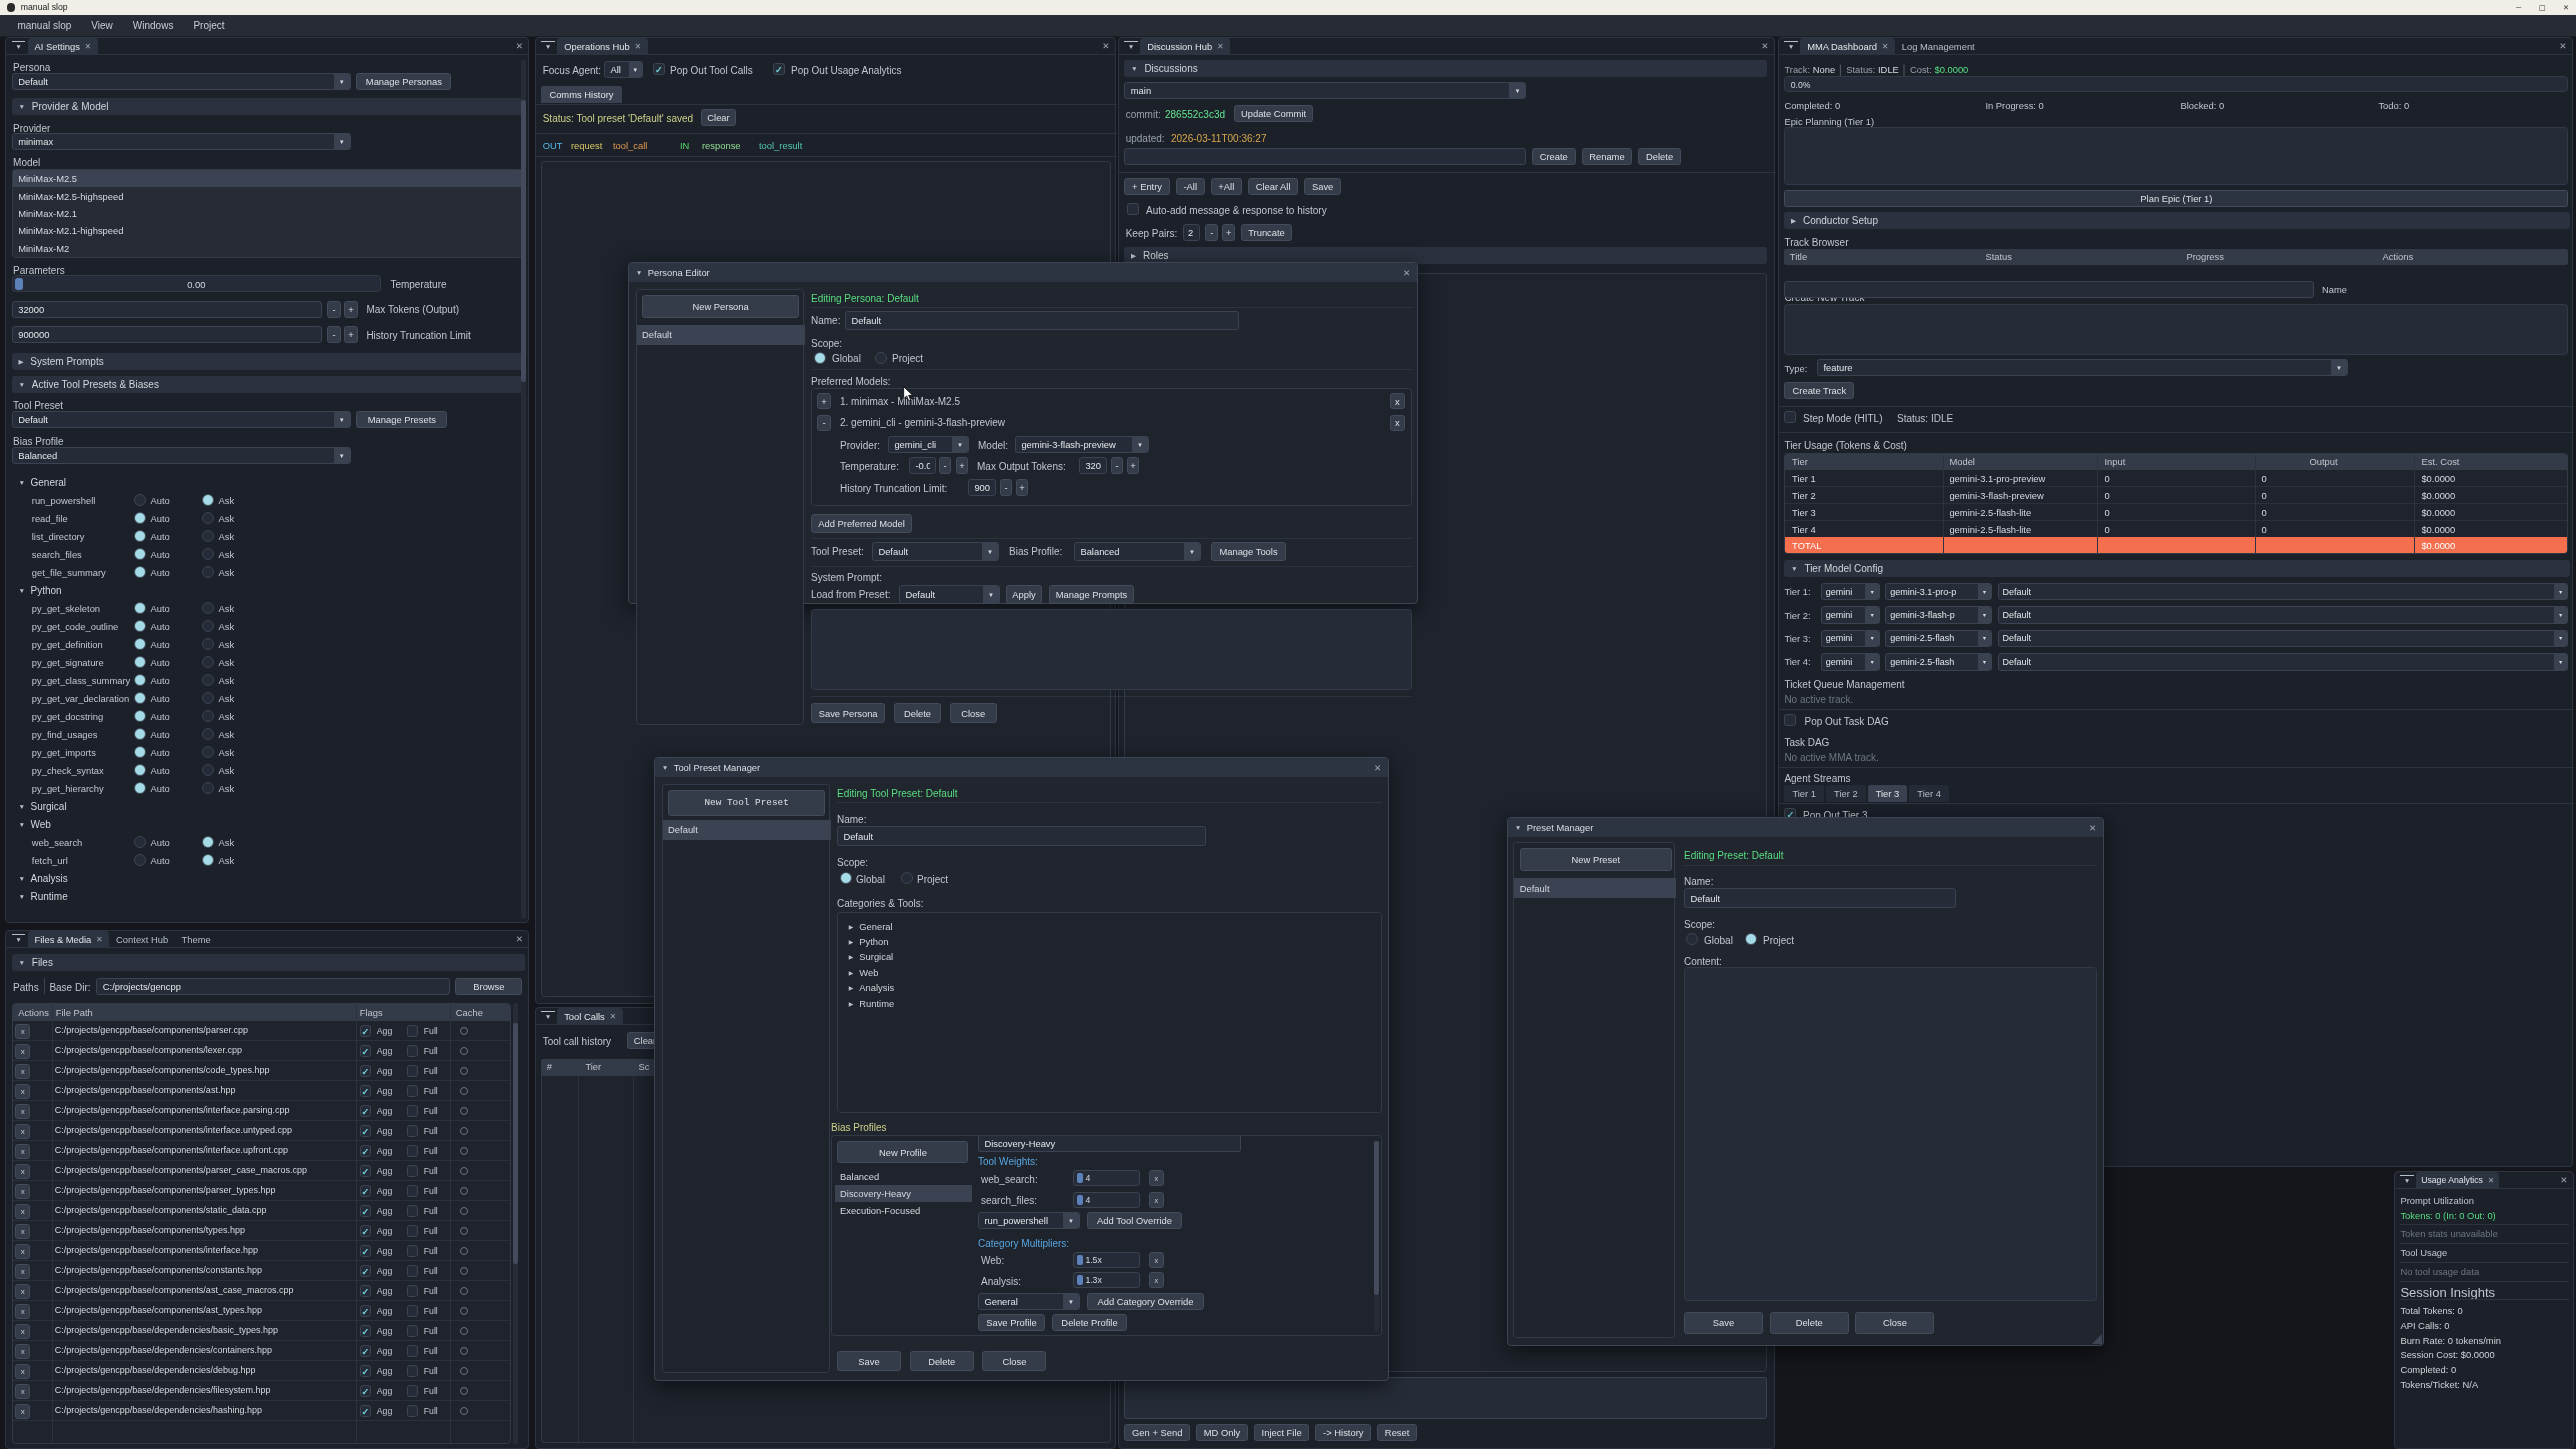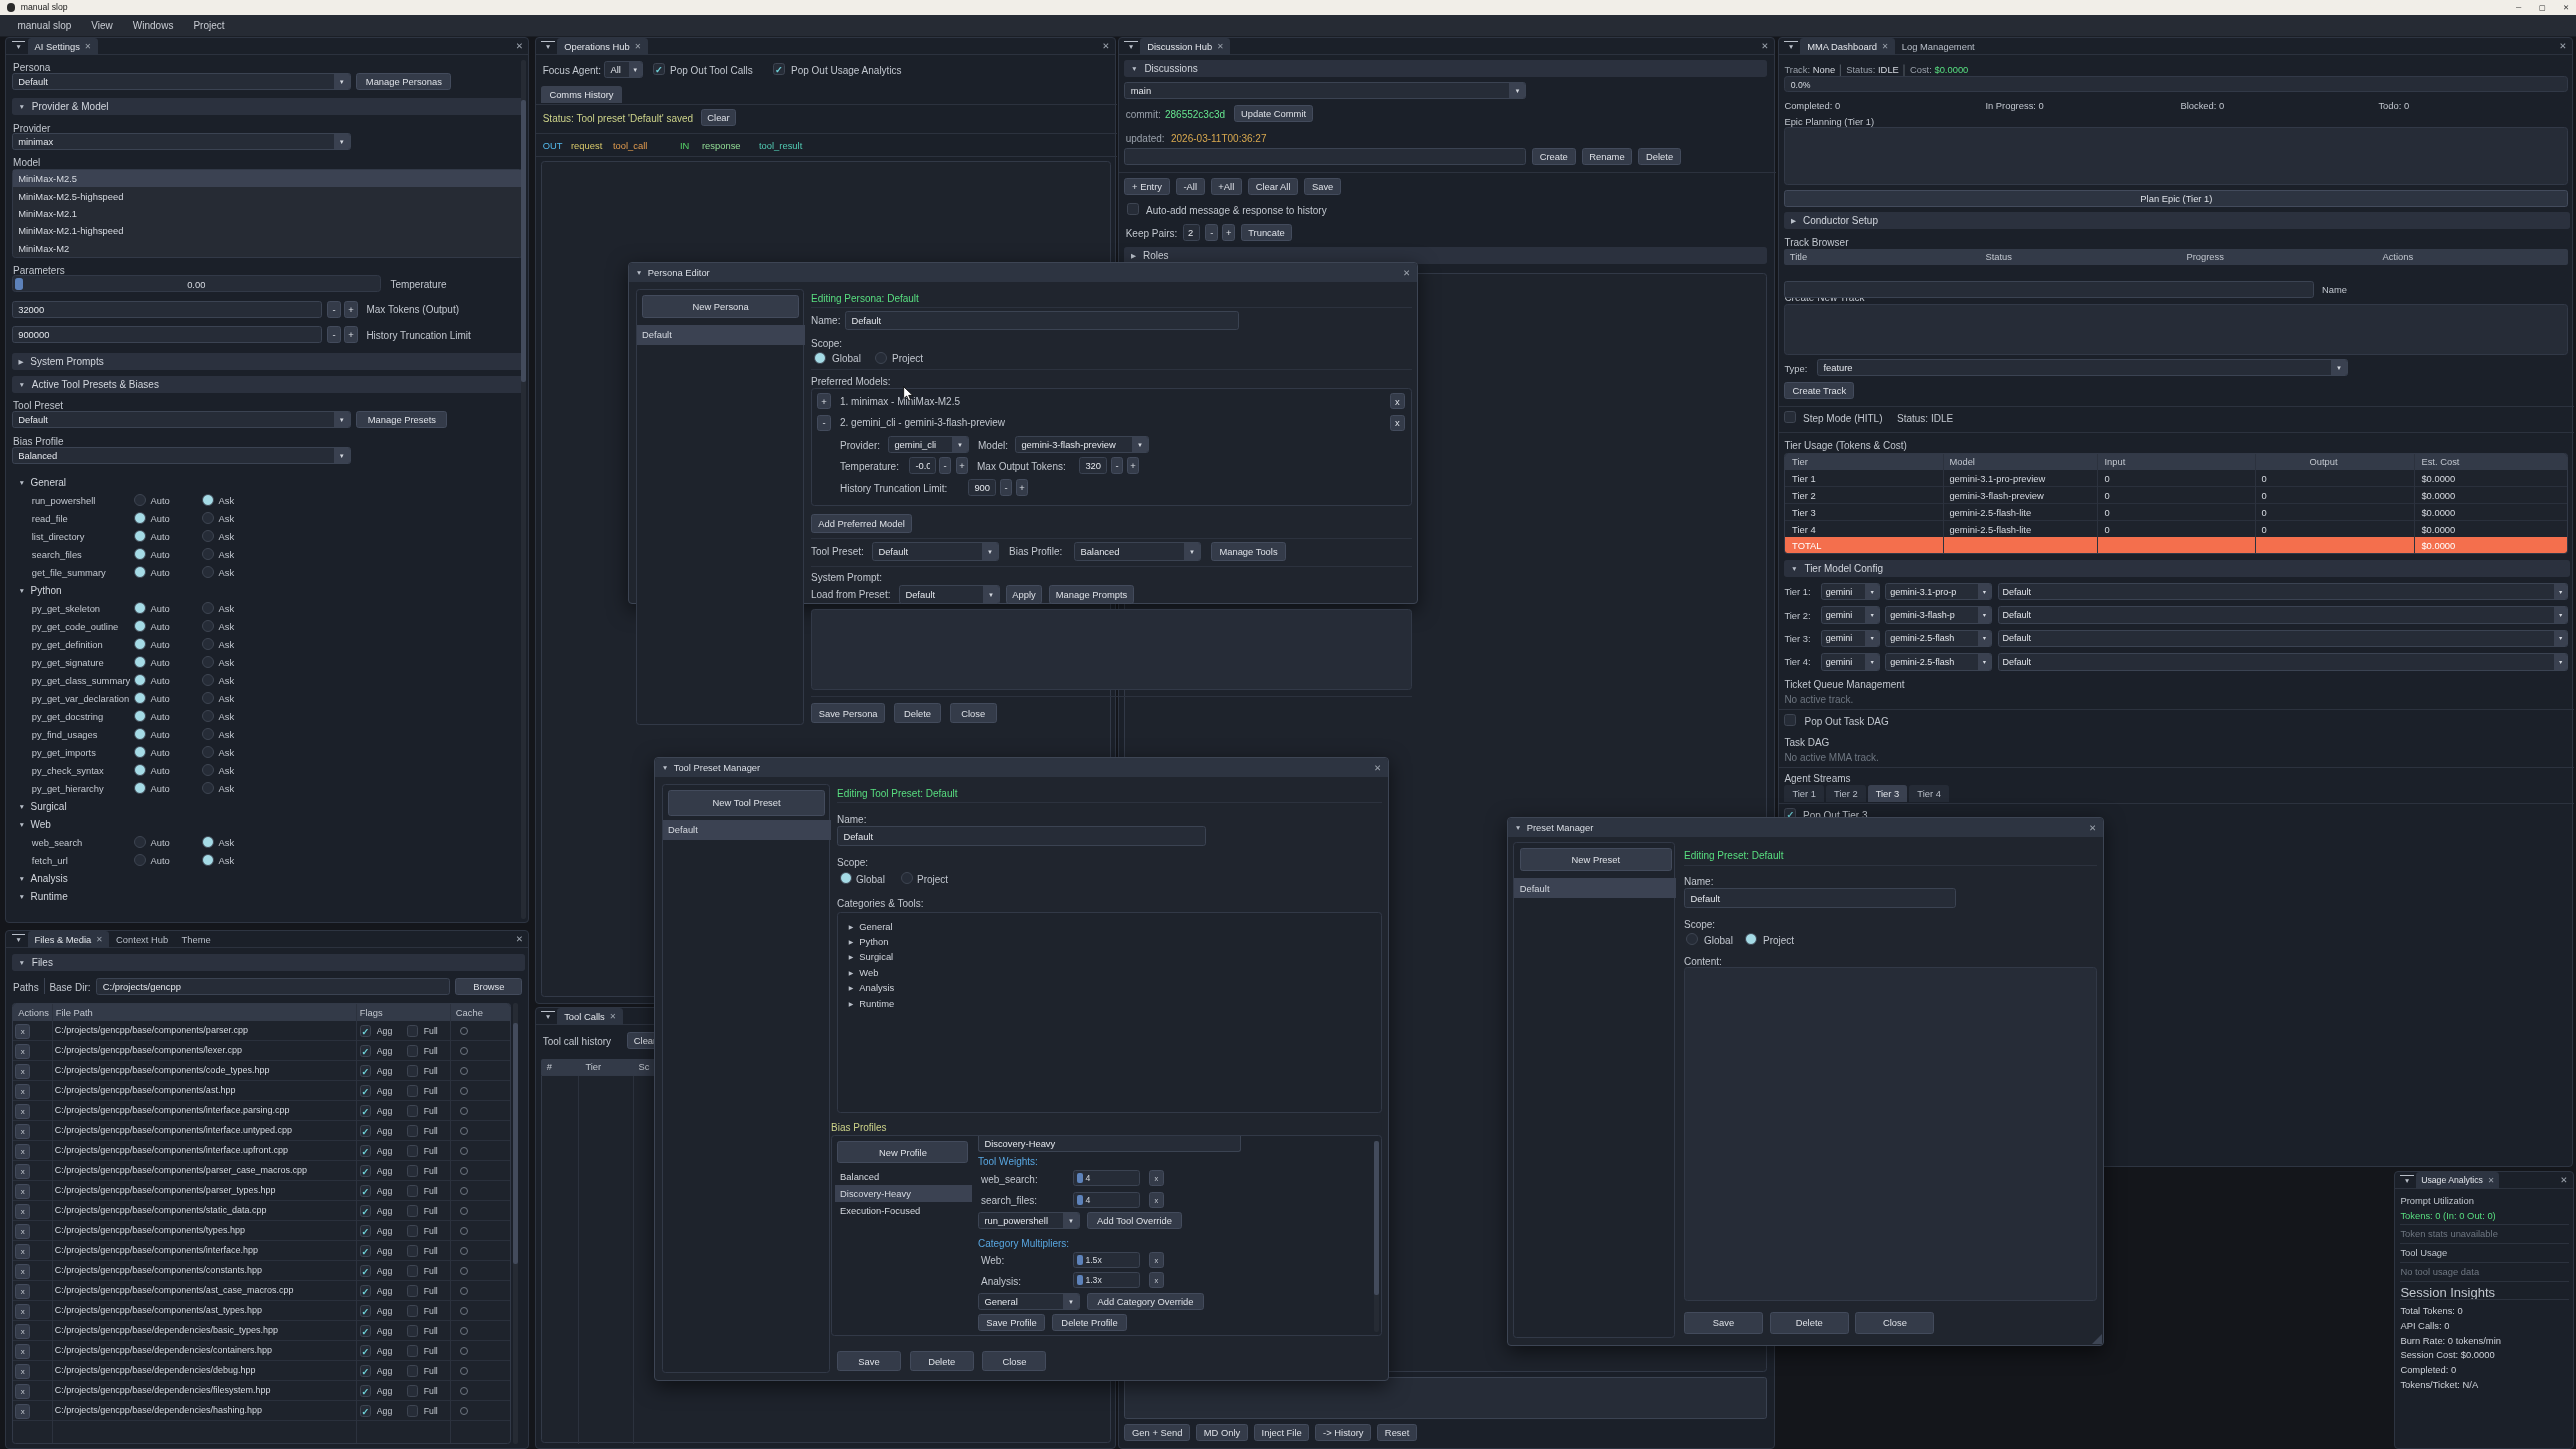--- a/index.html
+++ b/index.html
@@ -1084,21 +1084,21 @@
   </div>
 </div>
 
 <div class="win" style="left:654px;top:757px;width:735px;height:624px;z-index:40;">
   <div class="titlebar">
       <span class="tri">▼</span>
       <span>Tool Preset Manager</span>
       <span style="margin-left:auto;color:#9aa1ab;font-size:8.7px;">✕</span>
     </div>
   <div class="box" style="left:6.7px;top:25.5px;width:168px;height:589px;">
-    <div class="btn" style="left:5.4px;top:5.4px;width:157px;height:26px;">New Tool Preset</div>
+    <div class="btn" style="left:5.4px;top:5.4px;width:157px;height:26px;font-family:Liberation Mono, monospace;">New Tool Preset</div>
     <div class="list-item on" style="position:absolute;left:0;top:35px;width:168px;height:20px;">Default</div>
   </div>
   <div class="lbl green" style="left:182px;top:29.5px;">Editing Tool Preset: Default</div>
   <div class="hr" style="left:182px;top:44px;width:545px;"></div>
   <div class="lbl" style="left:182px;top:56px;">Name:</div>
   <input class="inp" style="left: 182px; top: 68px; width: 369px; height: 20px;" readonly="" value="Default">
   <div class="lbl" style="left:182px;top:99px;">Scope:</div>
   <span class="rad on" style="position:absolute;left:185px;top:114px;"></span>
   <div class="lbl" style="left:201px;top:116px;">Global</div>
   <span class="rad" style="position:absolute;left:246px;top:114px;"></span>

